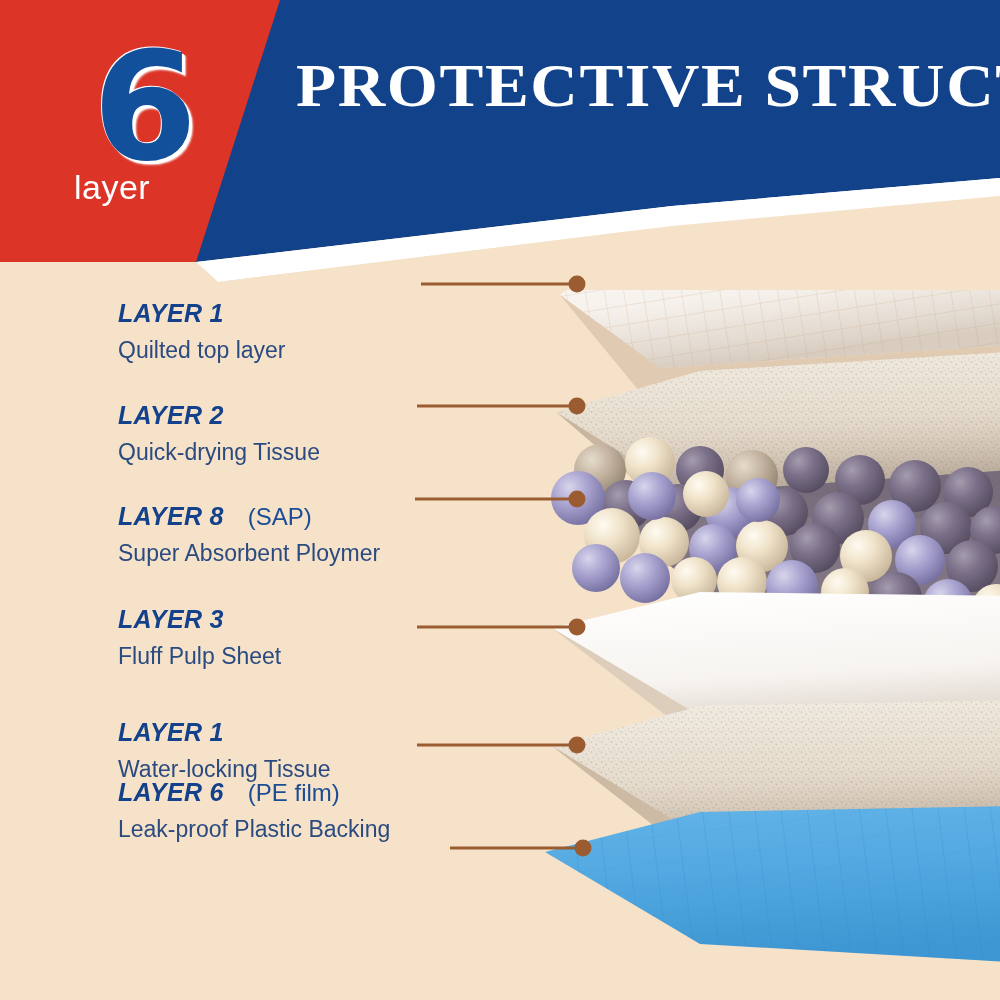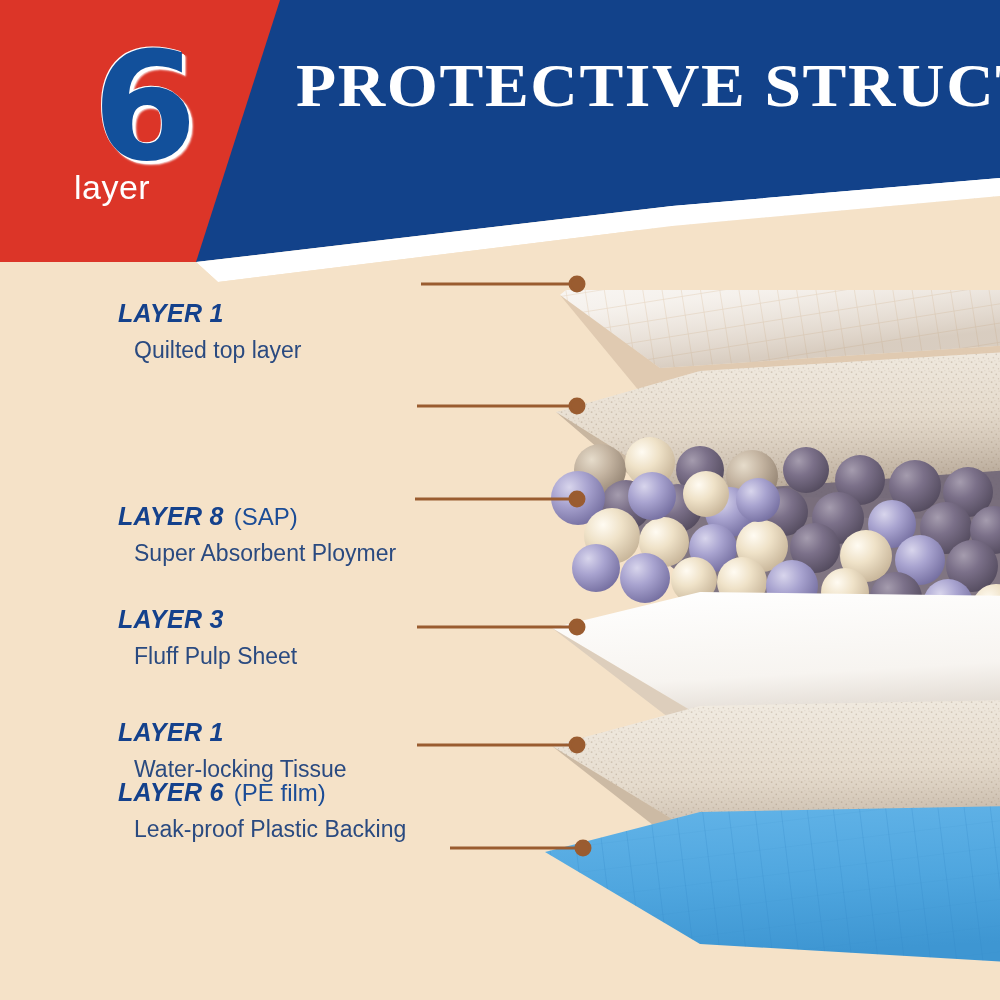--- a/index.html
+++ b/index.html
@@ -85,31 +85,30 @@
     line-height: 30px;
     color: #14418C;
     letter-spacing: 0.3px;
     white-space: nowrap;
   }
   .label-title .paren {
     font-style: normal;
     font-weight: normal;
     font-size: 24px;
     color: #1B4C96;
-    margin-left: 10px;
+    margin-left: 24px;
     letter-spacing: 0;
   }
   .label-desc {
     font-family: "Liberation Sans", sans-serif;
     font-size: 23px;
     line-height: 30px;
     color: #2A4A80;
     margin-top: 6px;
     white-space: nowrap;
-    margin-left: 16px;
   }
 
   
   .leaders { position: absolute; left: 0; top: 0; width: 1000px; height: 1000px; pointer-events: none; }
 
   
   .illustration { position: absolute; left: 0; top: 0; width: 1000px; height: 1000px; }
 </style>
 </head>
 <body>
@@ -313,20 +312,26 @@
 
   <div class="labels">
 
     <div class="label-block" style="top:298px">
       <div class="label-title">
         <span>LAYER 1</span><span class="paren"></span>
       </div>
       <div class="label-desc">Quilted top layer</div>
     </div>
 
+    <div class="label-block" style="top:400px">
+      <div class="label-title">
+        <span>LAYER 2</span><span class="paren"></span>
+      </div>
+      <div class="label-desc">Quick-drying Tissue</div>
+    </div>
 
     <div class="label-block" style="top:501px">
       <div class="label-title">
         <span>LAYER 8</span><span class="paren">(SAP)</span>
       </div>
       <div class="label-desc">Super Absorbent Ploymer</div>
     </div>
 
     <div class="label-block" style="top:604px">
       <div class="label-title">

